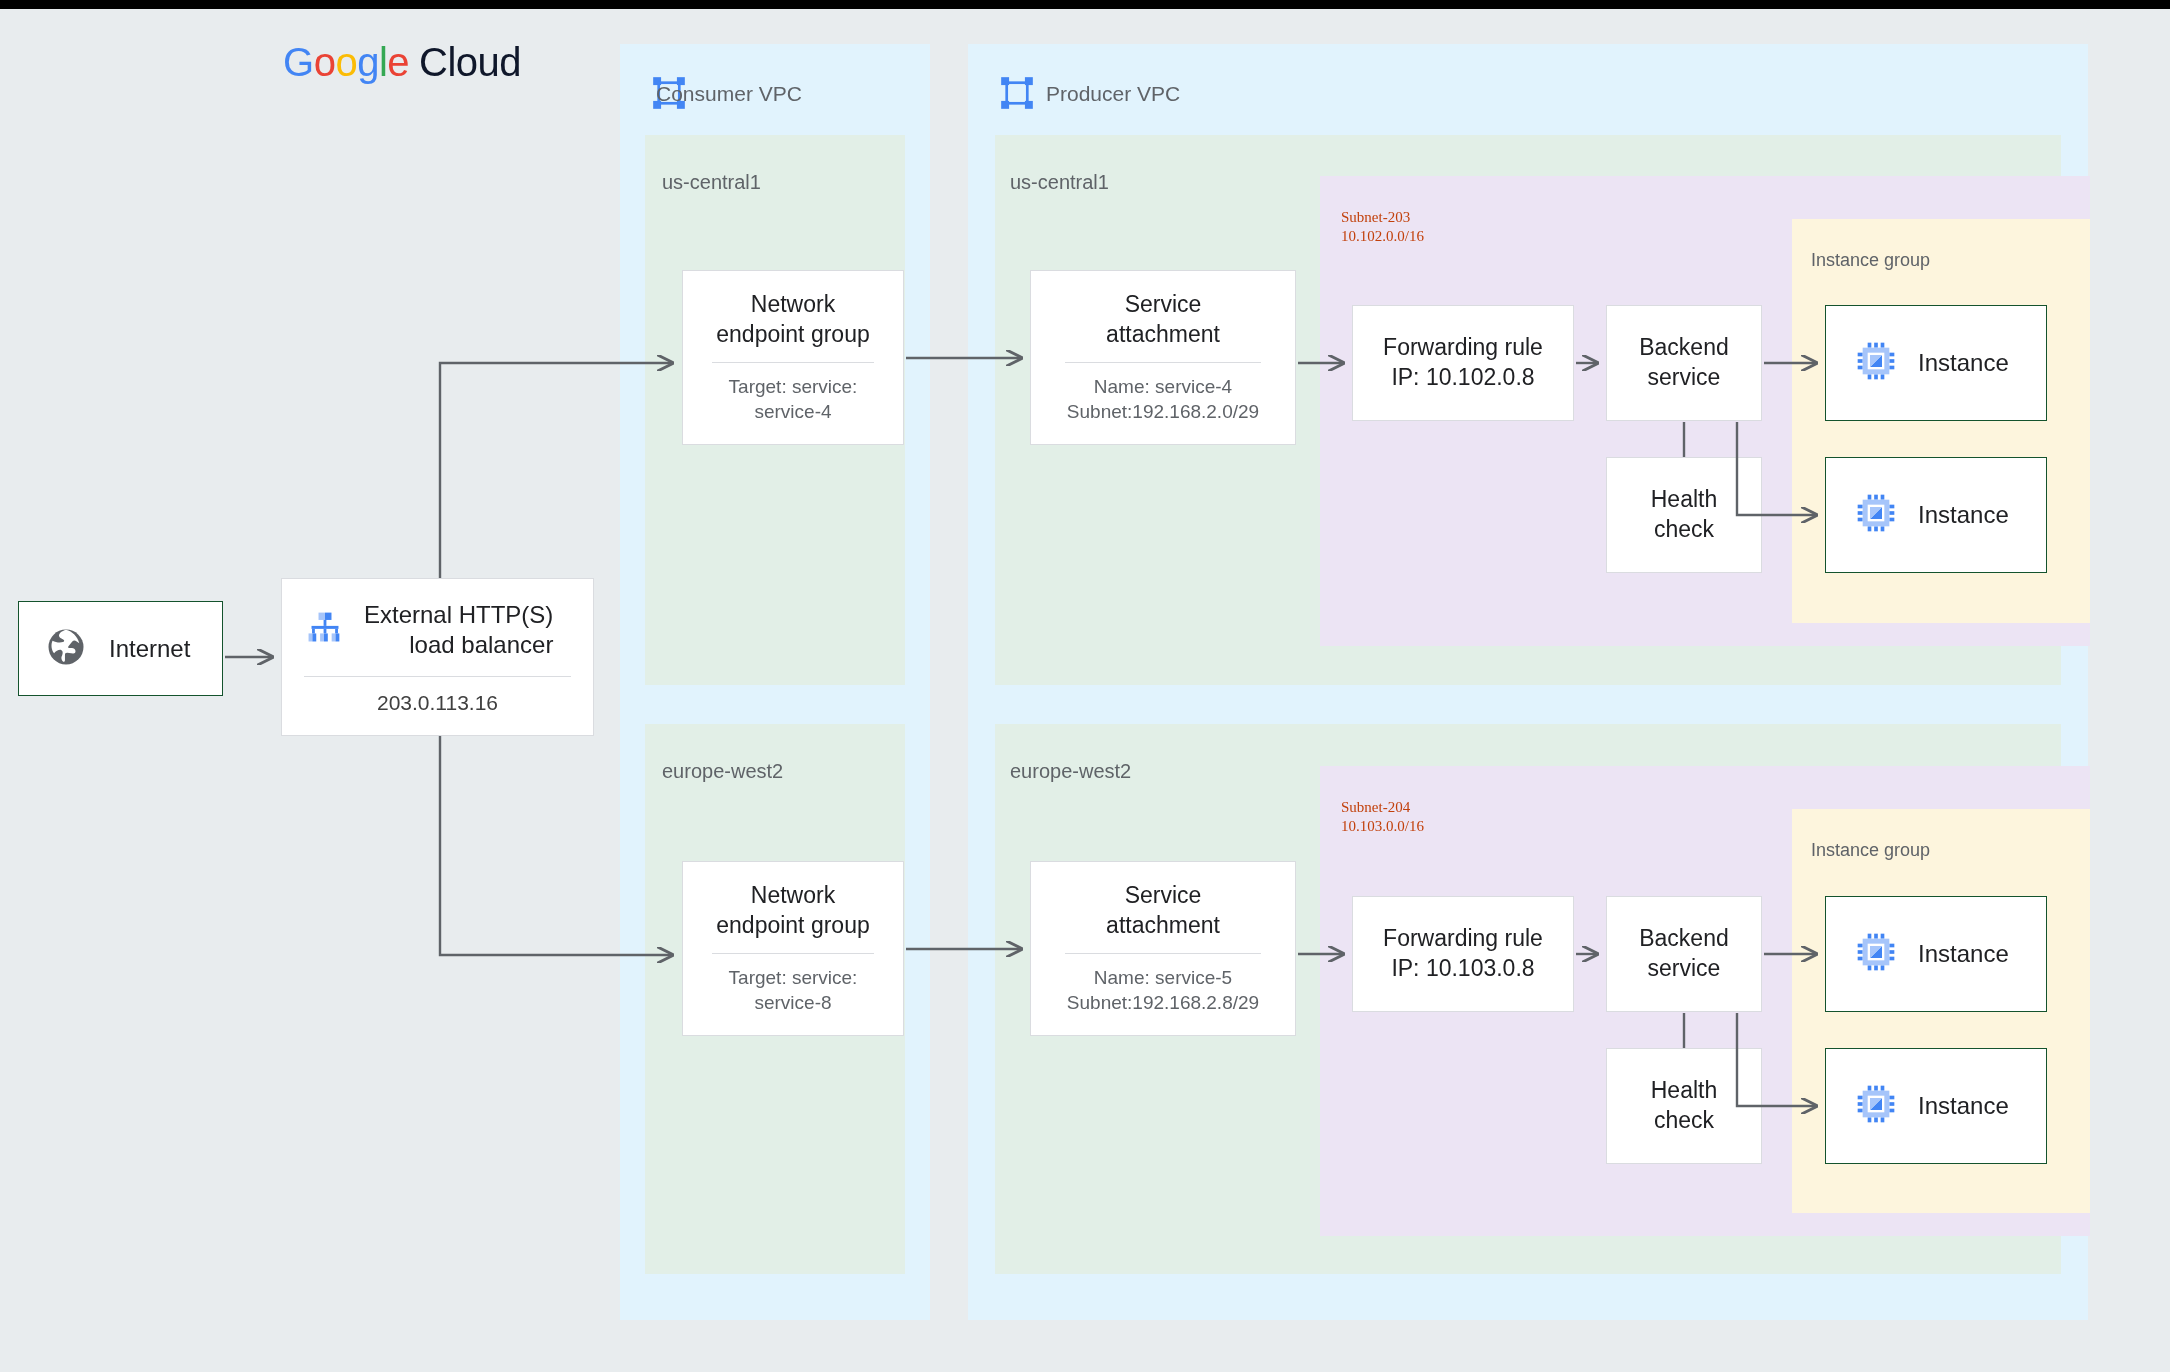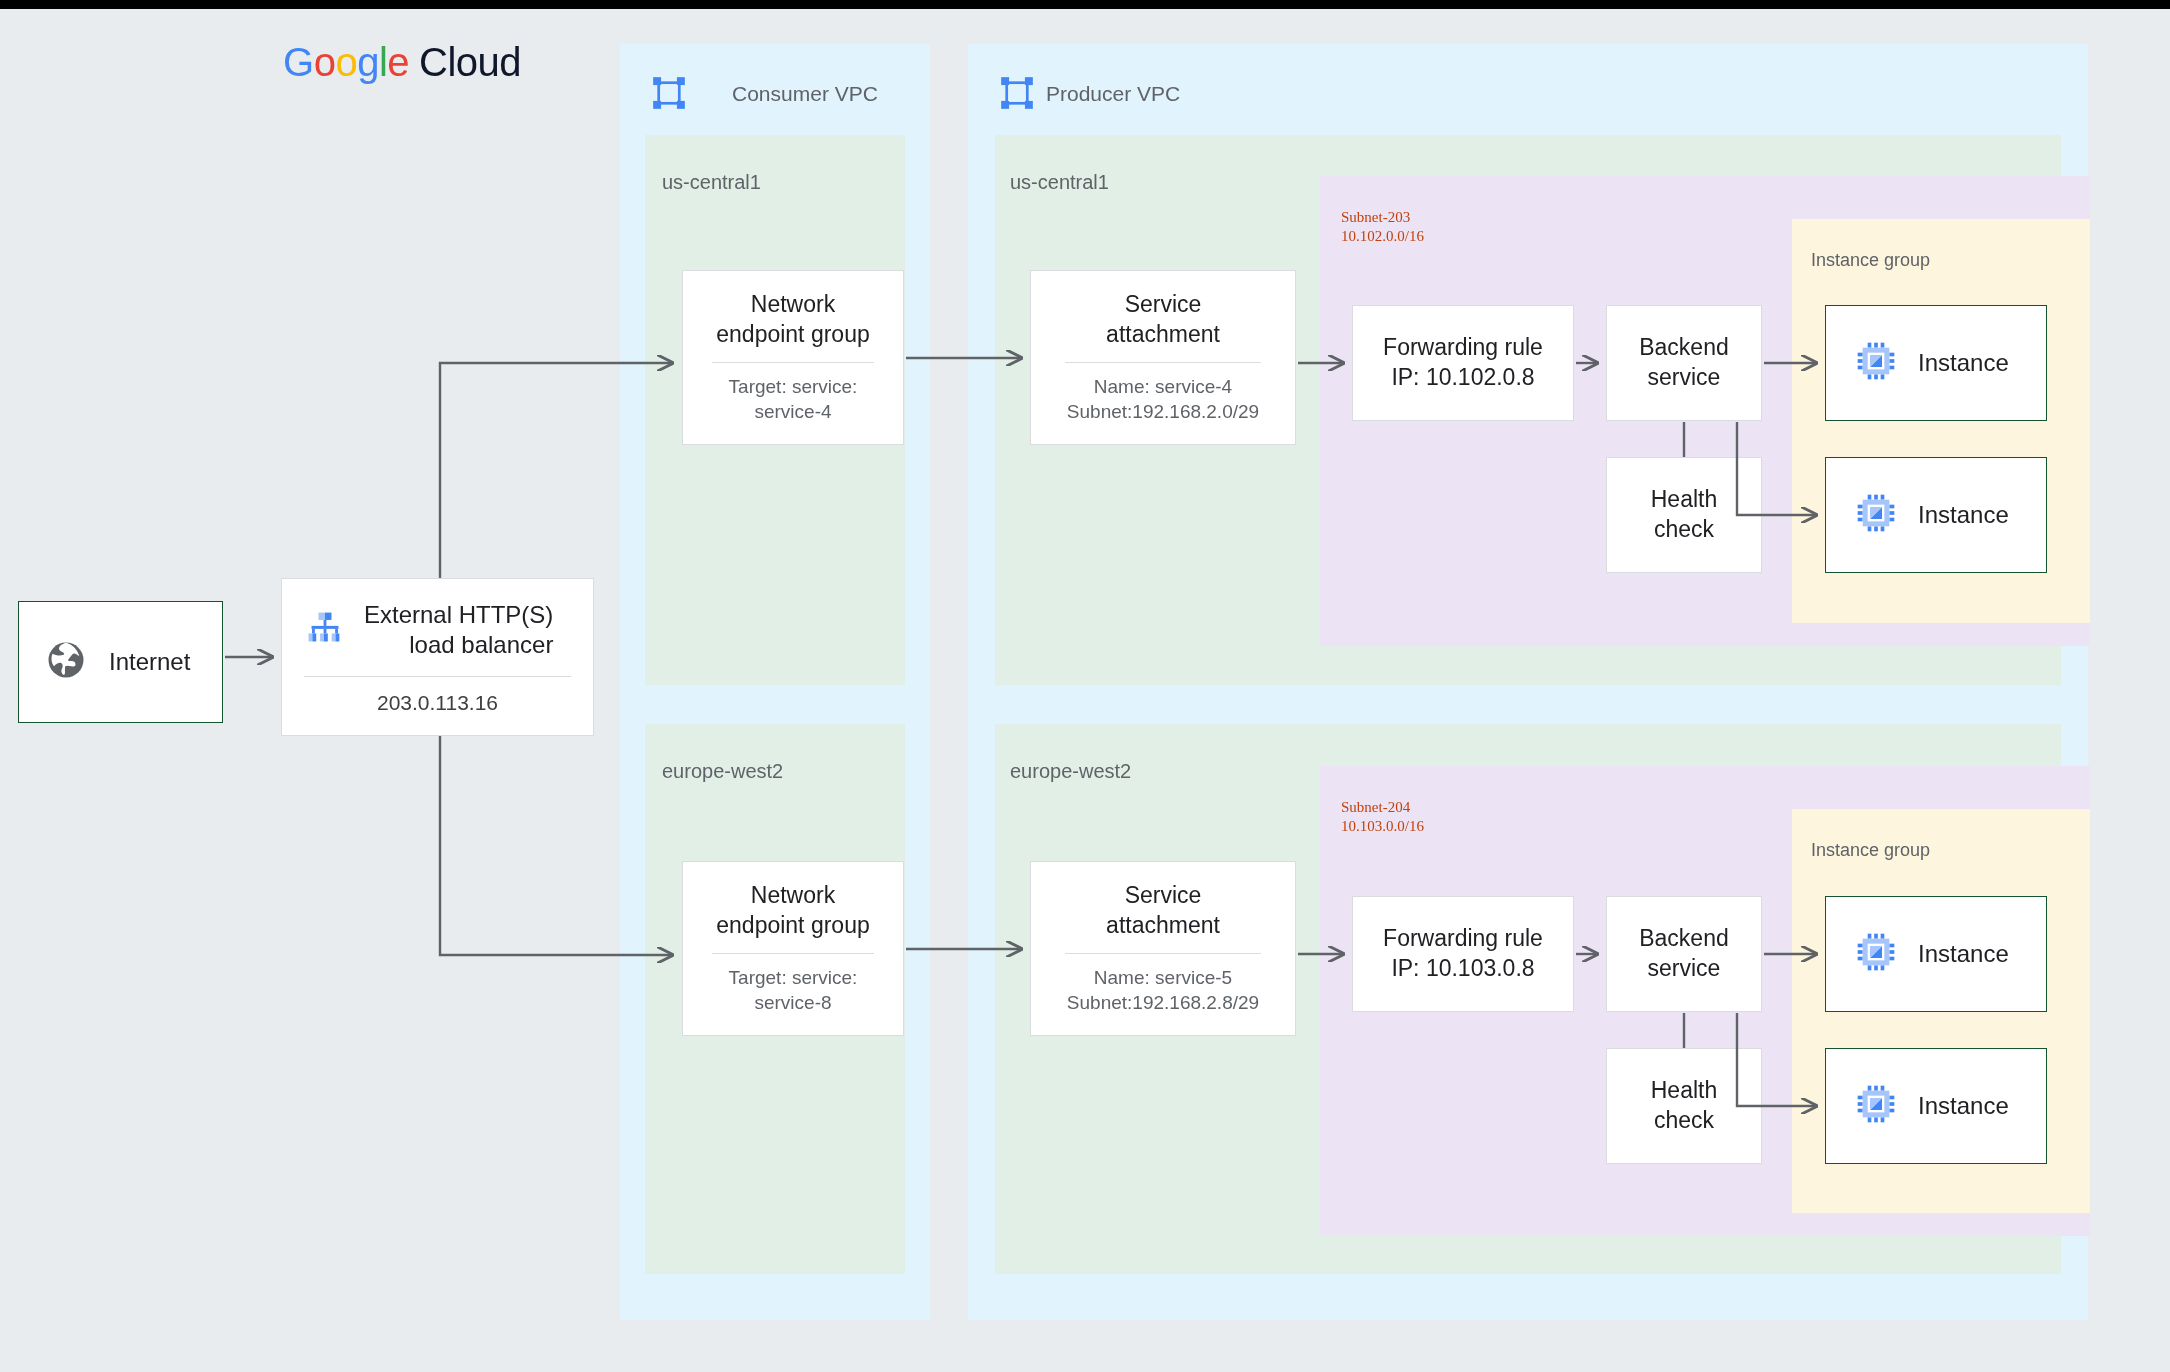--- a/index.html
+++ b/index.html
@@ -68,21 +68,21 @@
   <svg width="38" height="38" viewBox="0 0 24 24">
     <g fill="#4285f4">
       <rect x="2" y="2" width="5" height="5"></rect>
         <rect x="17" y="2" width="5" height="5"></rect>
       <rect x="2" y="17" width="5" height="5"></rect>
         <rect x="17" y="17" width="5" height="5"></rect>
     </g>
     <rect x="5.5" y="5.5" width="13" height="13" fill="none" stroke="#4285f4" stroke-width="1.7"></rect>
   </svg>
 </div>
-<div class="vpc-title" style="left:732px;top:82px;">Consumer VPC</div>
+<div class="vpc-title" style="left:656px;top:82px;">Consumer VPC</div>
 
 <div class="region" style="left:645px;top:135px;width:260px;height:550px;"></div>
 <div class="region-title" style="left:662px;top:171px;">us-central1</div>
 
 <div class="card" style="left:682px;top:270px;width:222px;height:175px;">
   <div class="title">Network</div>
   <div class="title">endpoint group</div>
   <div class="rule"></div>
   <div class="sub">Target: service:</div>
   <div class="sub">service-4</div>
@@ -280,21 +280,21 @@
       </g>
       <rect x="4" y="4" width="16" height="16" fill="#a6c5fa"></rect>
       <rect x="7" y="7" width="10" height="10" fill="#ffffff"></rect>
       <path d="M8.4 15.6 L15.6 15.6 L15.6 8.4 Z" fill="#4285f4"></path>
       <path d="M8.4 15.6 L8.4 8.4 L15.6 8.4 Z" fill="#a6c5fa"></path>
     </svg>
   </span>
   <span class="lbl" style="margin-left:22px;">Instance</span>
 </div>
 
-<div class="rowcard" style="left:18px;top:601px;width:205px;height:122px;padding-left:26px;">
+<div class="rowcard" style="left:18px;top:601px;width:205px;height:95px;padding-left:26px;">
   <span class="icon">
     <svg width="42" height="42" viewBox="0 0 24 24">
       <circle cx="12" cy="12" r="10" fill="#5f6368"></circle>
       <path d="M12 2.2 C9.5 3 8 4.2 8 5.6 C8 6.8 9.4 7.2 10.6 7.8 C11.2 8.1 11 9 10.2 9.2 C8.6 9.6 6 9.4 4.3 8.4 C3.3 10.6 3.6 13.6 5.2 15.6 C6.4 14.2 8.2 13.2 9.4 13.8 C10.4 14.3 10.2 16 9.6 17.2 C9.1 18.3 9.4 19.6 10.4 20.4 C11 20.7 11.4 20.2 11.4 19.4 L11.4 16.4 C11.4 15.6 12 15.2 12.8 15.3 L16 15.7 C17 15.8 17.6 15 17.4 14.1 C17.2 13.1 16.4 12.6 15.4 12.6 L14 12.6 C13.3 12.6 13 12 13.4 11.5 L15.6 8.9 C16.2 8.2 17.2 8.2 17.9 8.7 L19.6 9.9 C18.6 6.2 15.6 3 12 2.2 Z" fill="#ffffff"></path>
     </svg>
   </span>
   <span class="lbl" style="margin-left:22px;">Internet</span>
 </div>
 
 <div class="lbcard" style="left:281px;top:578px;width:313px;height:158px;">

